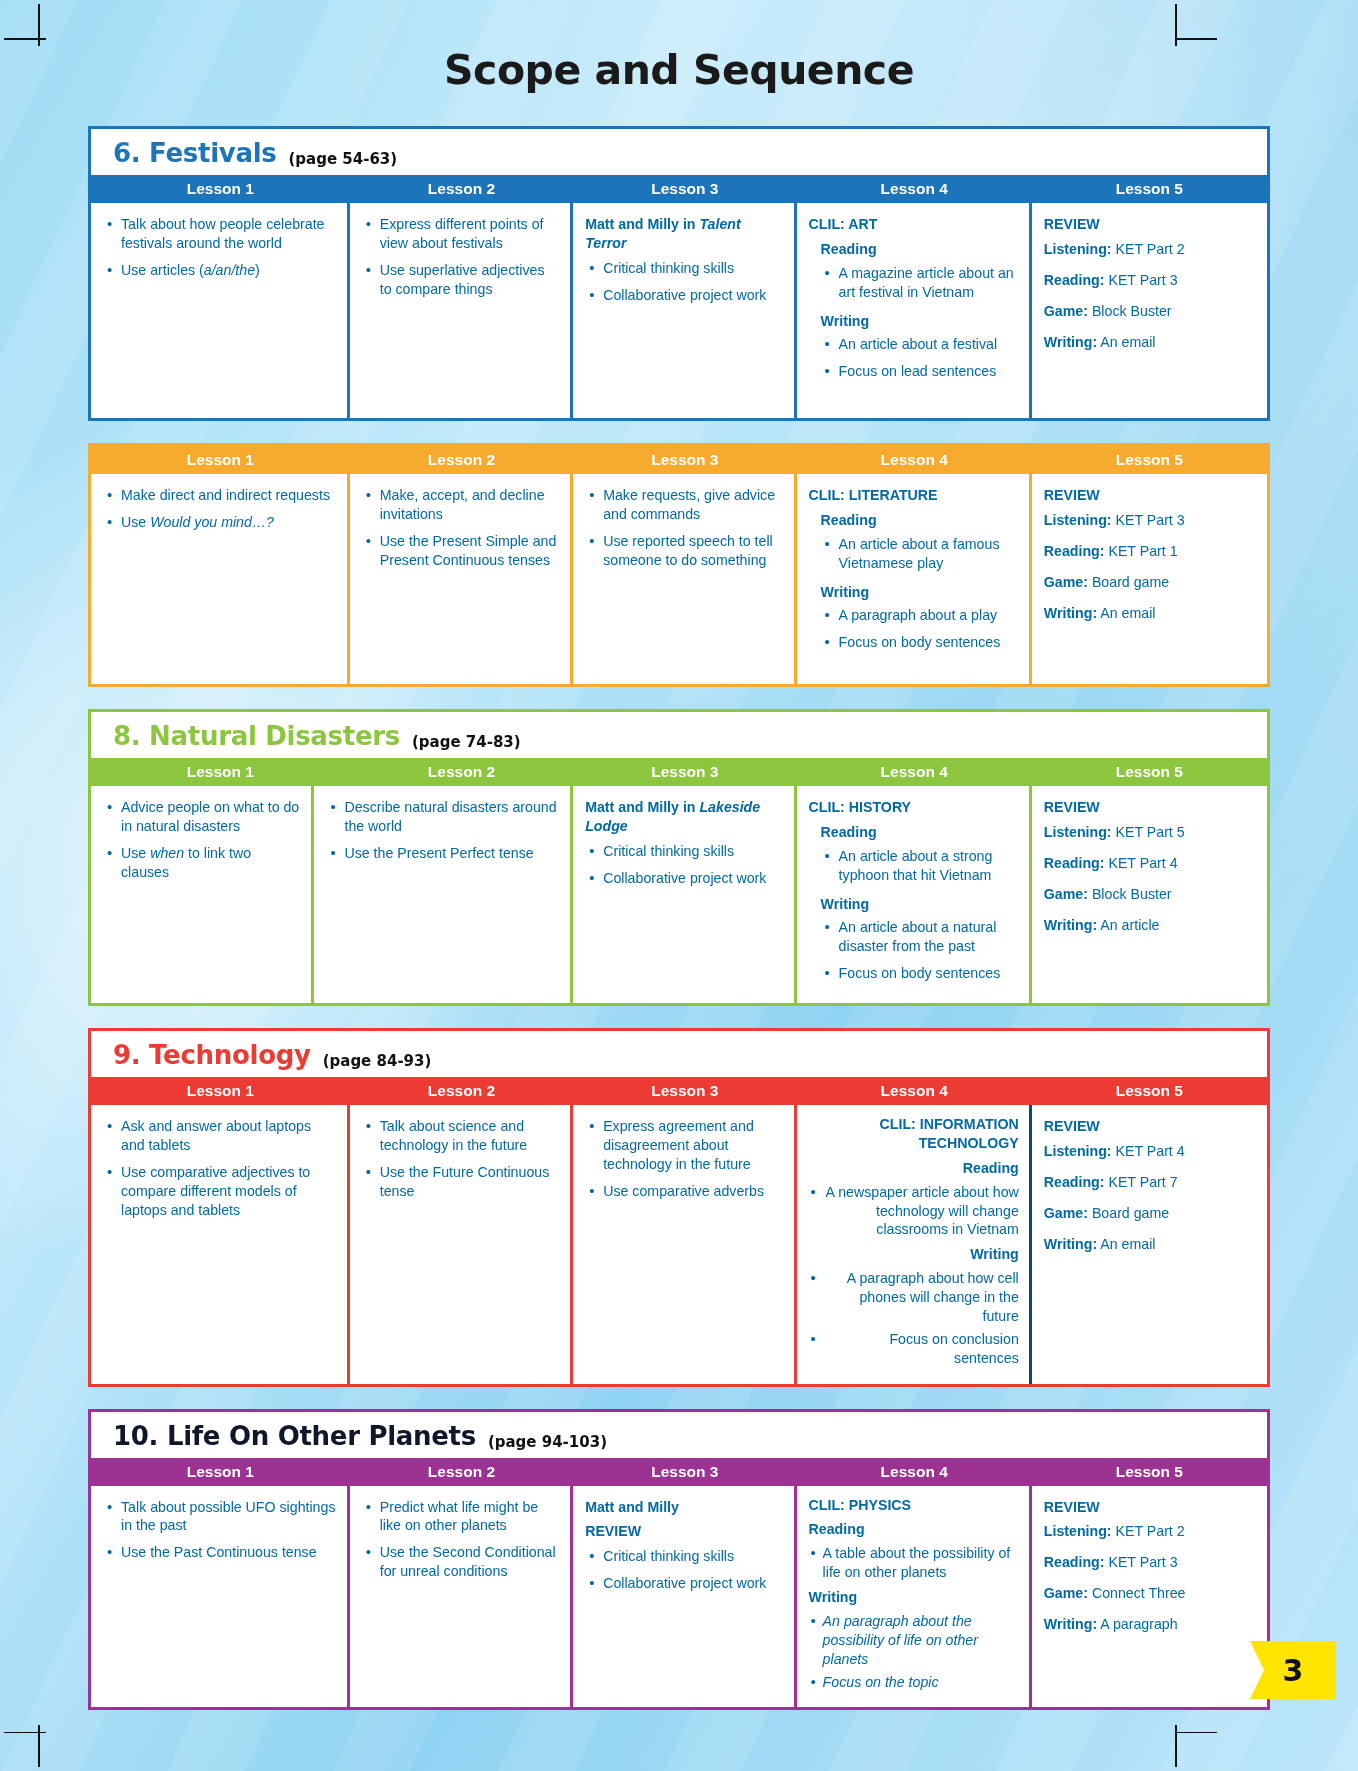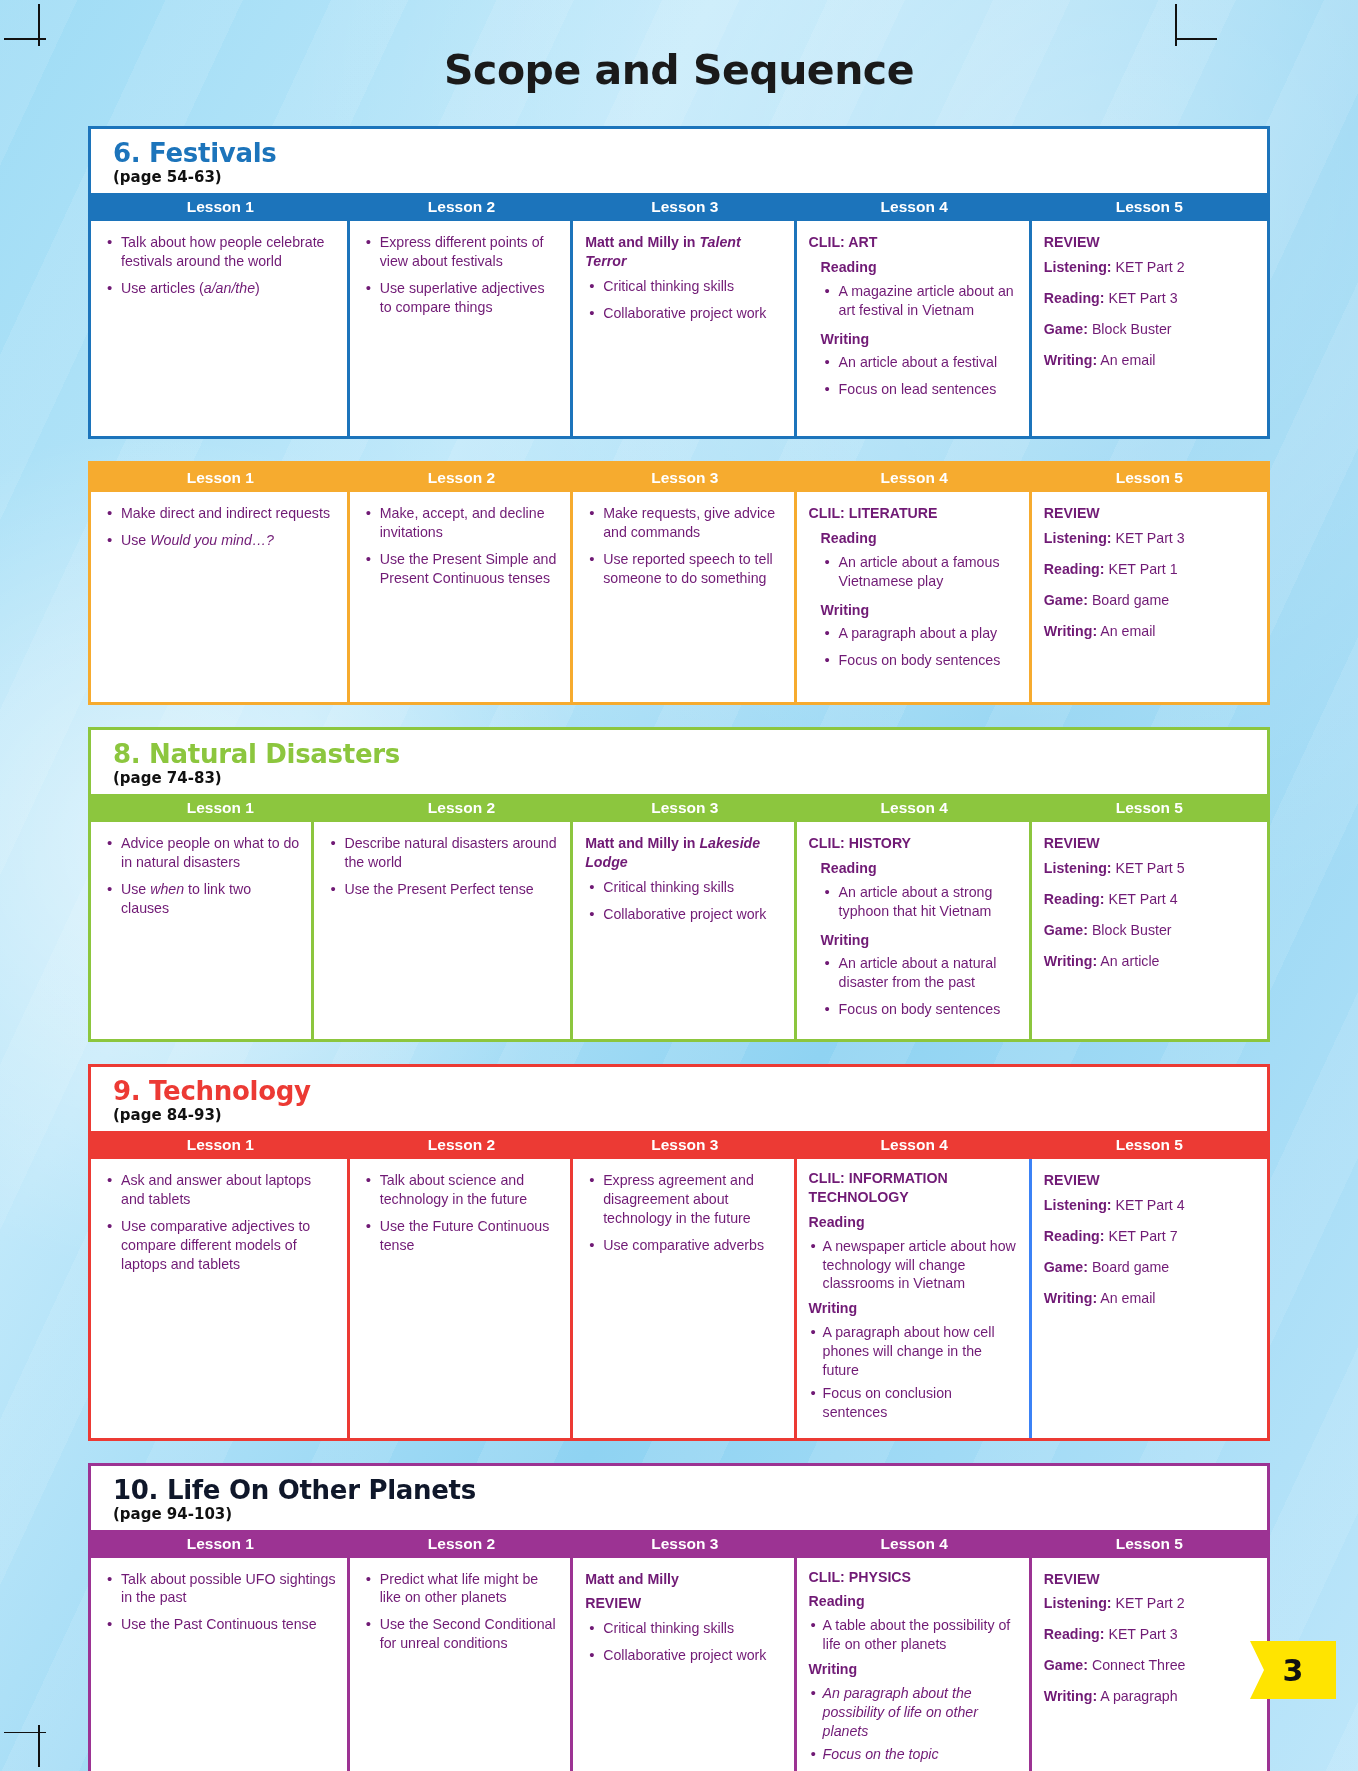--- a/index.html
+++ b/index.html
@@ -65,22 +65,22 @@
 
   .unit {
     background: #ffffff;
     border: 3px solid #1c74bb;
     margin-bottom: 22px;
     box-sizing: border-box;
   }
   .unit-head {
     padding: 9px 14px 7px 22px;
     display: flex;
-    align-items: flex-start;
-    flex-direction: column;
+    align-items: flex-end;
+    gap: 12px;
   }
   .unit-title {
     font-family: "DejaVu Sans", sans-serif;
     font-weight: bold;
     font-size: 26px;
     letter-spacing: -0.3px;
   }
   .unit-pages {
     font-family: "DejaVu Sans", sans-serif;
     font-weight: bold;
@@ -100,21 +100,21 @@
   }
   .cols {
     display: flex;
     align-items: stretch;
   }
   .col {
     box-sizing: border-box;
     padding: 12px 10px 12px 12px;
     font-size: 14.2px;
     line-height: 1.33;
-    color: #701a75;
+    color: #0369a1;
   }
   .col + .col { }
   ul.items {
     margin: 0;
     padding: 0 0 0 18px;
     list-style: none;
   }
   ul.items li {
     position: relative;
     margin: 0 0 8px 0;
@@ -368,21 +368,21 @@
           <li>Talk about science and technology in the future</li>
           <li>Use the Future Continuous tense</li>
         </ul>
       </div>
       <div class="col w3" style="border-right:3px solid #ec3a34;">
         <ul class="items">
           <li>Express agreement and disagreement about technology in the future</li>
           <li>Use comparative adverbs</li>
         </ul>
       </div>
-      <div class="col w4" style="border-right:3px solid #3b82f6; padding-top:10px;">
+      <div class="col w4" style="border-right:3px solid #0c4a6e; padding-top:10px;text-align:right;">
         <div class="plain b">CLIL: INFORMATION TECHNOLOGY</div>
         <div class="sub-head">Reading</div>
         <ul class="items tight" style="padding-left:14px;">
           <li>A newspaper article about how technology will change classrooms in Vietnam</li>
         </ul>
         <div class="sub-head" style="margin-top:6px;">Writing</div>
         <ul class="items tight" style="padding-left:14px;">
           <li>A paragraph about how cell phones will change in the future</li>
           <li>Focus on conclusion sentences</li>
         </ul>

